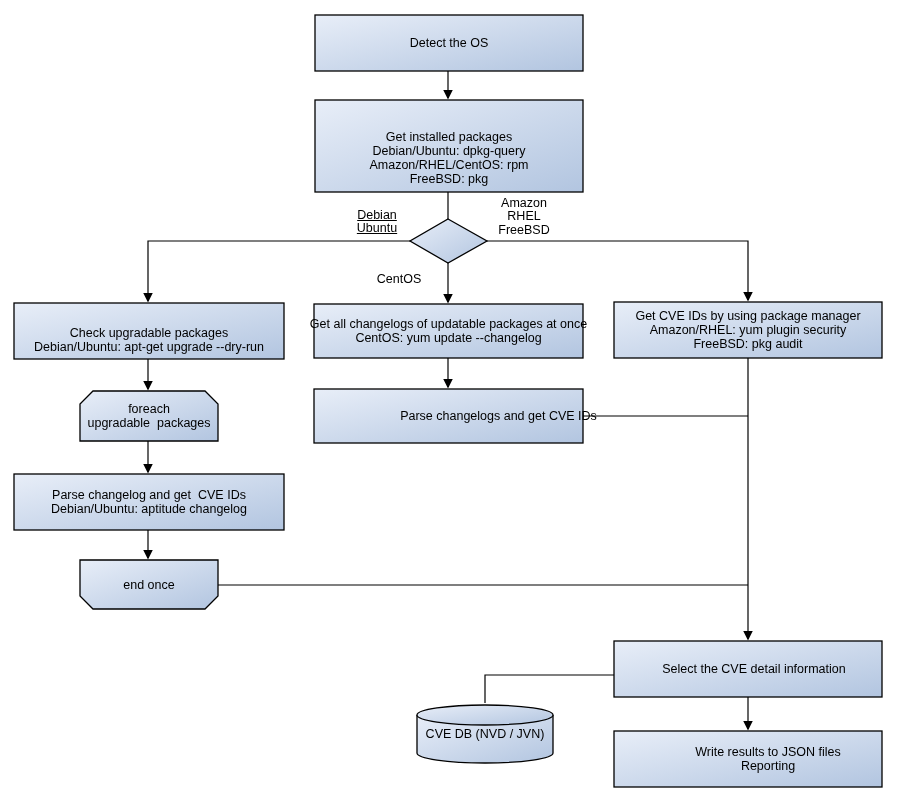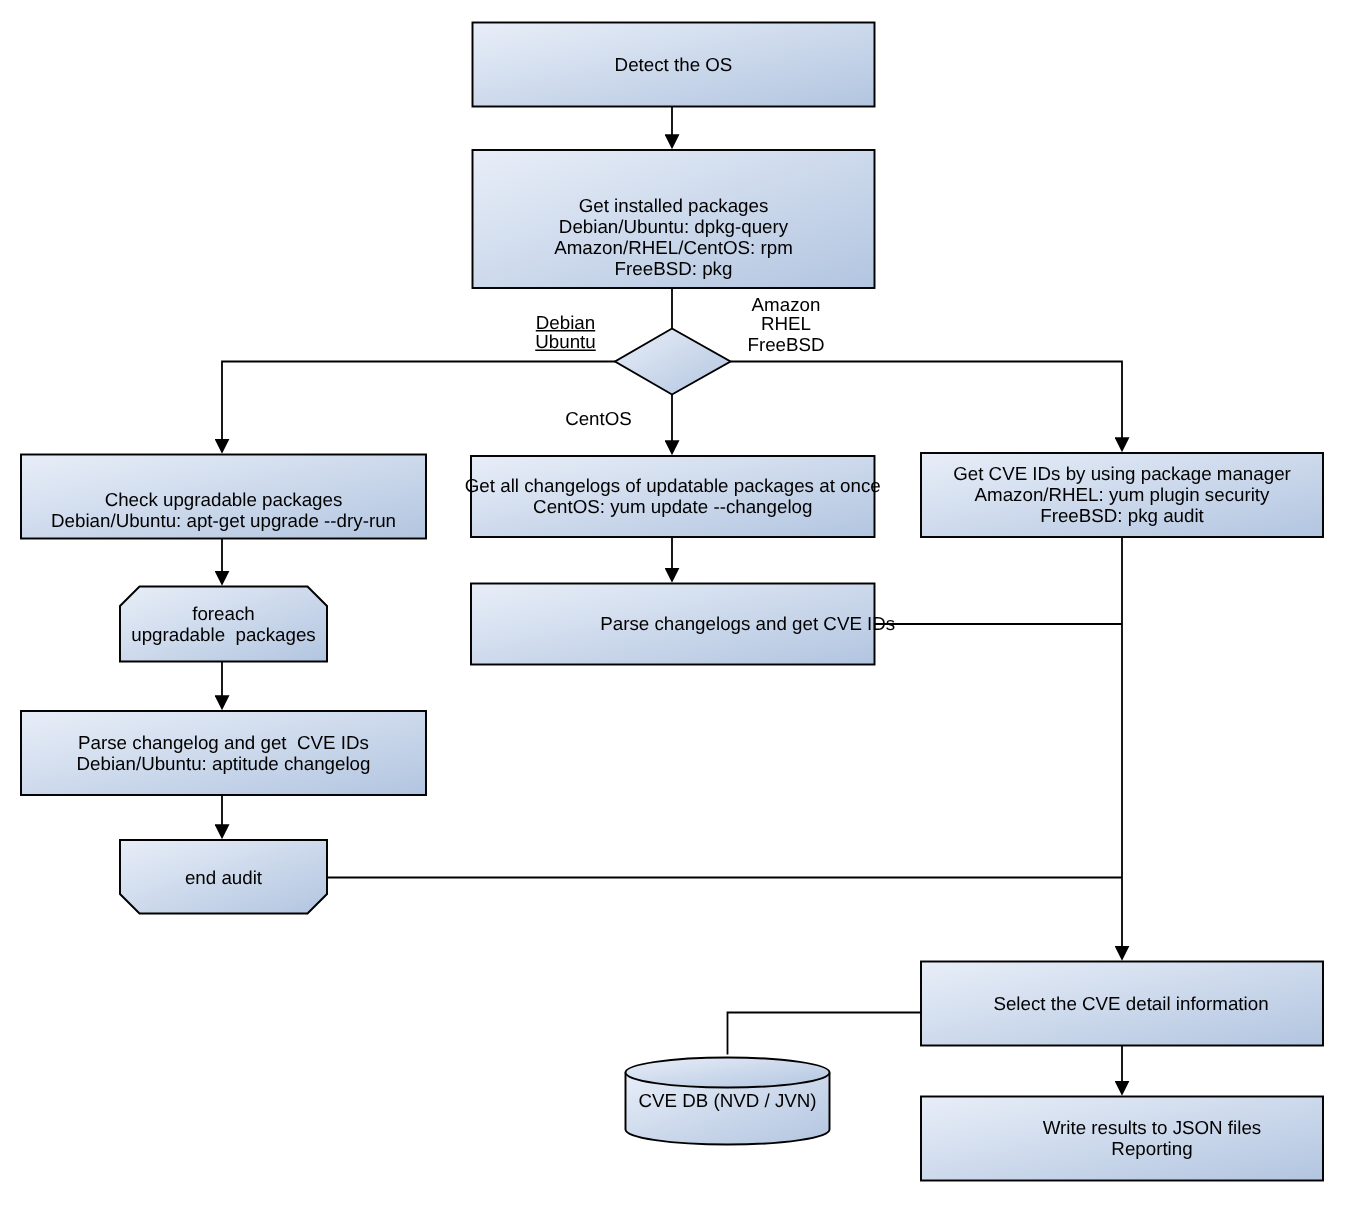--- a/index.html
+++ b/index.html
@@ -91,21 +91,21 @@
   <div class="node-label" style="left:315px; top:100px; width:268px; height:115px;">Get installed packages
 Debian/Ubuntu: dpkg-query
 Amazon/RHEL/CentOS: rpm
 FreeBSD: pkg</div>
   <div class="node-label" style="left:14px;  top:303px; width:270px; height:41px;margin-top:16px;">Check upgradable packages
 Debian/Ubuntu: apt-get upgrade --dry-run</div>
   <div class="node-label" style="left:80px;  top:391px; width:138px; height:50px;">foreach
 upgradable  packages</div>
   <div class="node-label" style="left:14px;  top:474px; width:270px; height:56px;">Parse changelog and get  CVE IDs
 Debian/Ubuntu: aptitude changelog</div>
-  <div class="node-label" style="left:80px;  top:560px; width:138px; height:49px;">end audit</div>
+  <div class="node-label" style="left:80px;  top:560px; width:138px; height:49px;">end once</div>
   <div class="node-label" style="left:314px; top:304px; width:269px; height:54px;">Get all changelogs of updatable packages at once
 CentOS: yum update --changelog</div>
   <div class="node-label" style="left:314px; top:389px; width:319px; height:54px;margin-left:25px;">Parse changelogs and get CVE IDs</div>
   <div class="node-label" style="left:614px; top:302px; width:268px; height:56px;">Get CVE IDs by using package manager
 Amazon/RHEL: yum plugin security
 FreeBSD: pkg audit</div>
   <div class="node-label" style="left:614px; top:641px; width:280px; height:56px;">Select the CVE detail information</div>
   <div class="node-label" style="left:614px; top:731px; width:308px; height:56px;">Write results to JSON files
 Reporting</div>
   <div class="node-label" style="left:417px; top:707px; width:136px; height:54px;">CVE DB (NVD / JVN)</div>

